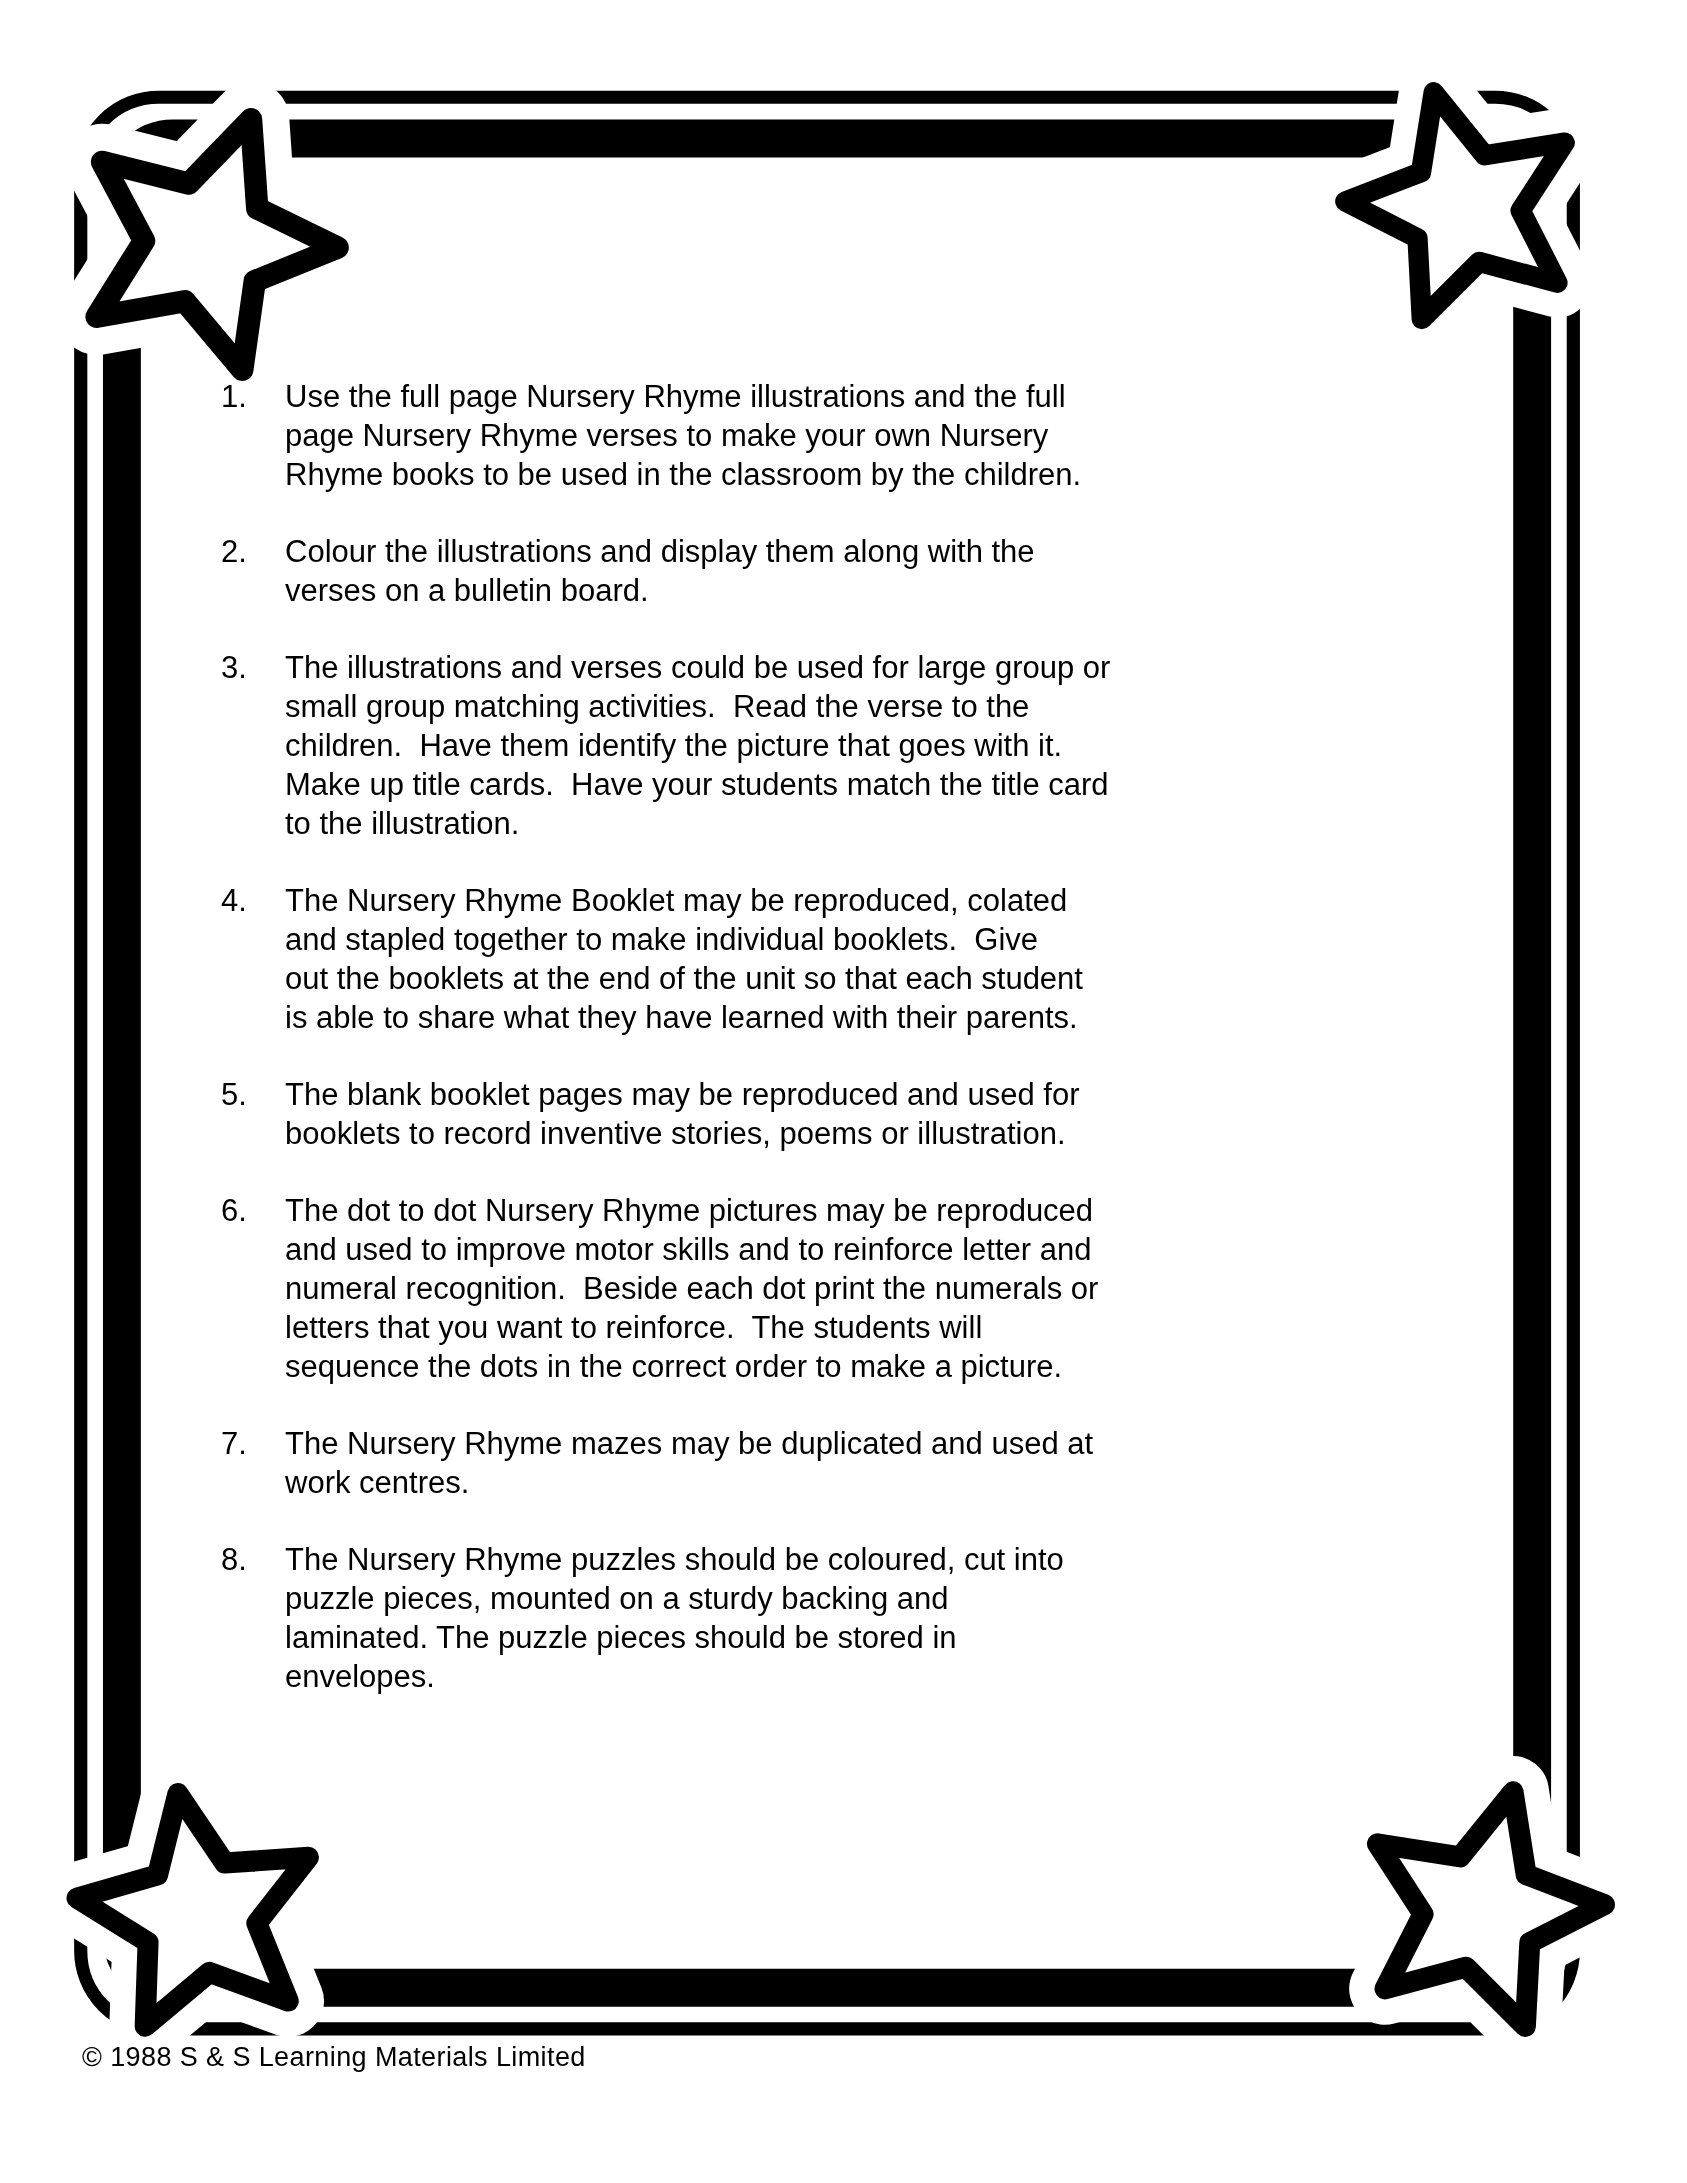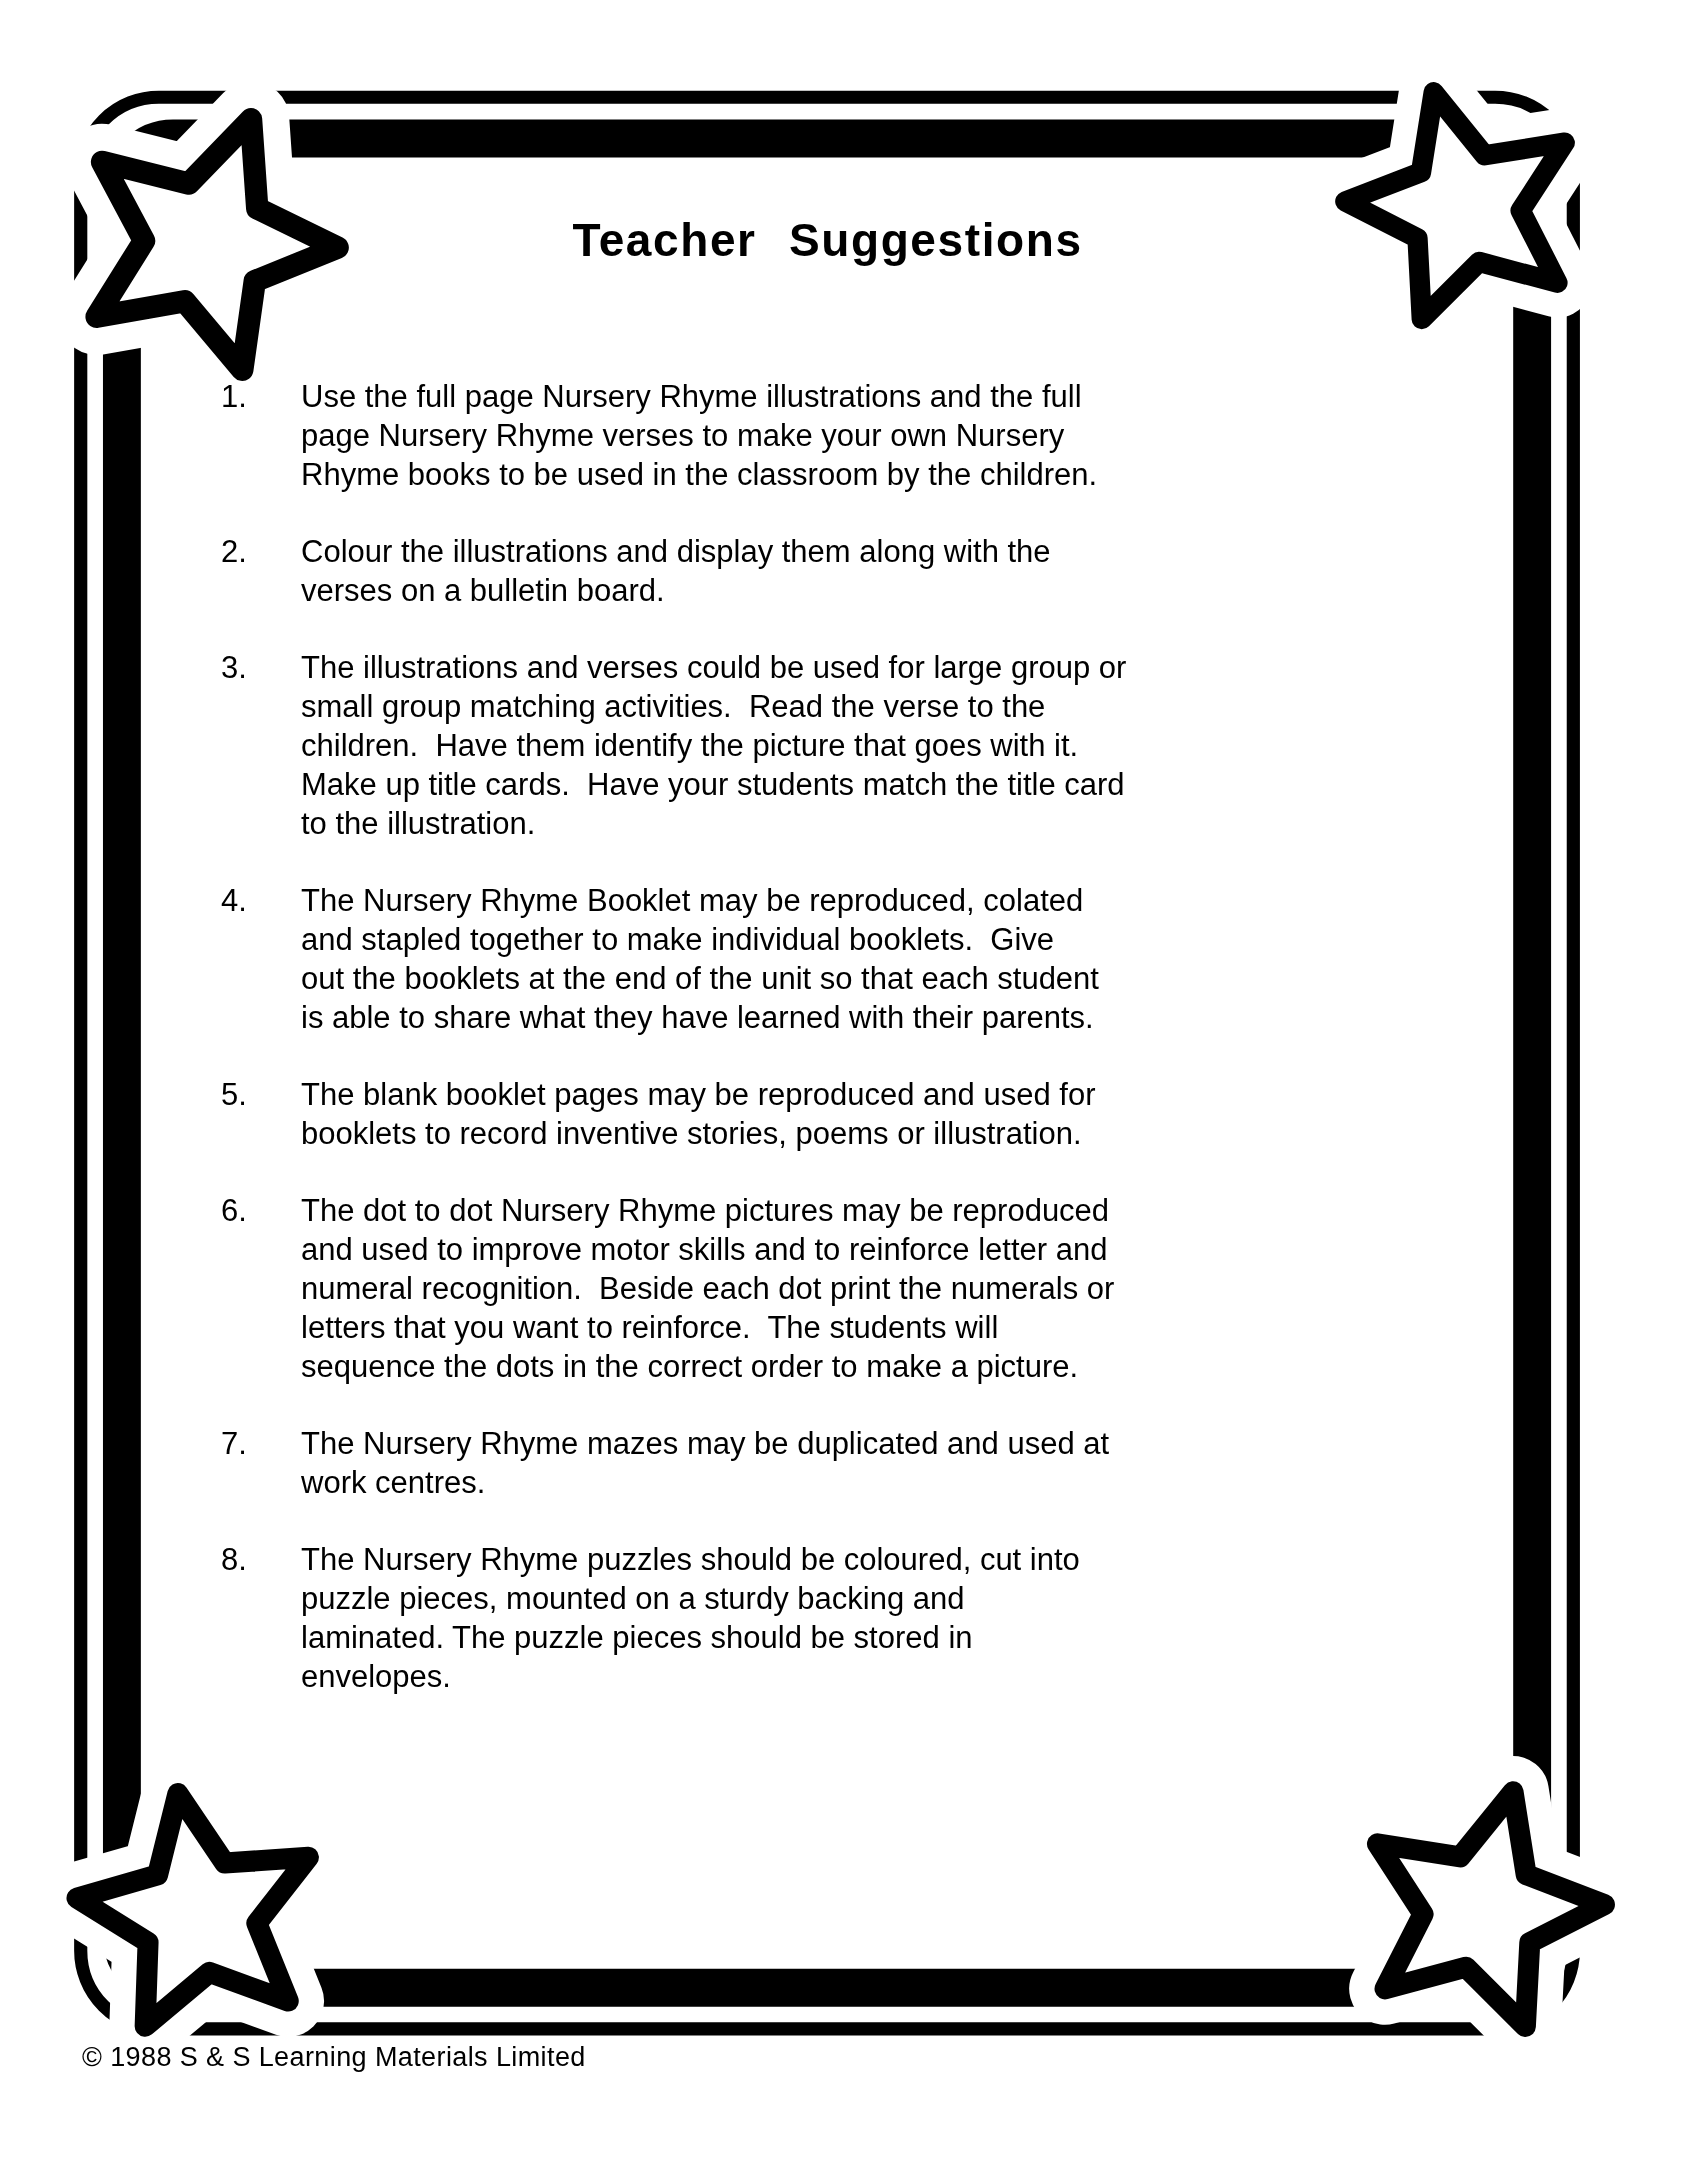--- a/index.html
+++ b/index.html
@@ -50,21 +50,20 @@
   .num {
     flex: 0 0 64px;
     font-size: 31px;
     line-height: 39px;
   }
   .txt {
     flex: 1;
     font-size: 31px;
     line-height: 39px;
     white-space: pre-wrap;
-    margin-left: 16px;
   }
   .footer {
     position: absolute;
     left: 82px;
     top: 2042px;
     font-size: 27px;
     letter-spacing: 0.4px;
     color: #000000;
   }
   .frame-line { fill: none; stroke: #000; }
@@ -95,21 +94,20 @@
     <g>
       <use href="#star-shape" class="star-halo" stroke-width="58" transform="translate(1798,2320) rotate(15) scale(1.5)"></use>
       <use href="#star-shape" class="star-body" stroke-width="17" transform="translate(1798,2320) rotate(15) scale(1.5)"></use>
     </g>
     <g>
       <use href="#star-shape" class="star-halo" stroke-width="58" transform="translate(242,2325) rotate(-10) scale(1.5)"></use>
       <use href="#star-shape" class="star-body" stroke-width="17" transform="translate(242,2325) rotate(-10) scale(1.5)"></use>
     </g>
   </svg>
 
-  <h1 class="page-title">Teacher Suggestions</h1>
 
   <div class="list">
     <div class="row">
       <span class="num">1.</span>
       <span class="txt">Use the full page Nursery Rhyme illustrations and the full
 page Nursery Rhyme verses to make your own Nursery
 Rhyme books to be used in the classroom by the children.</span>
     </div>
     <div class="row">
       <span class="num">2.</span>

